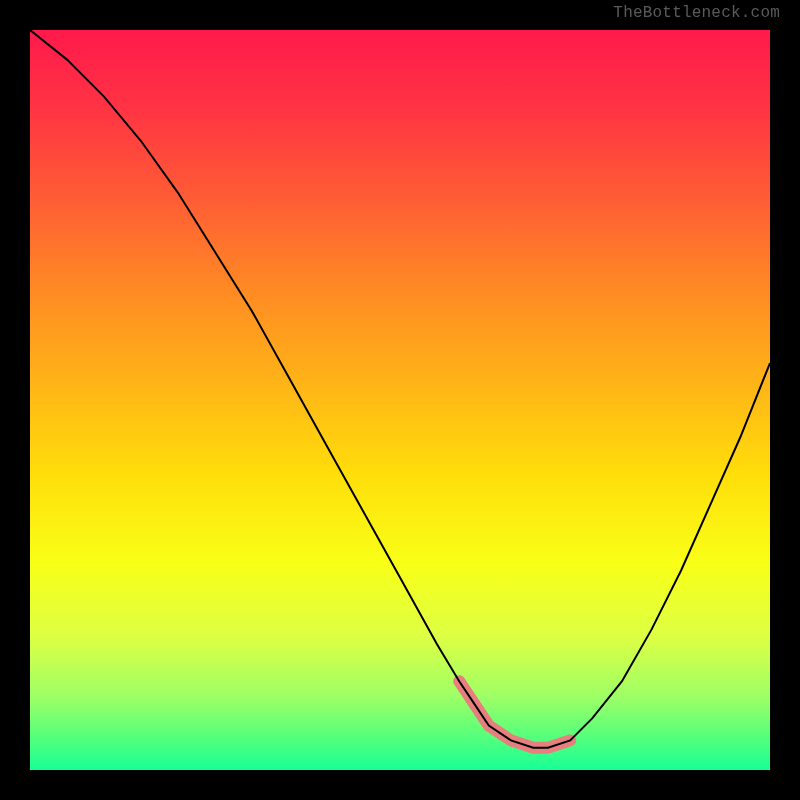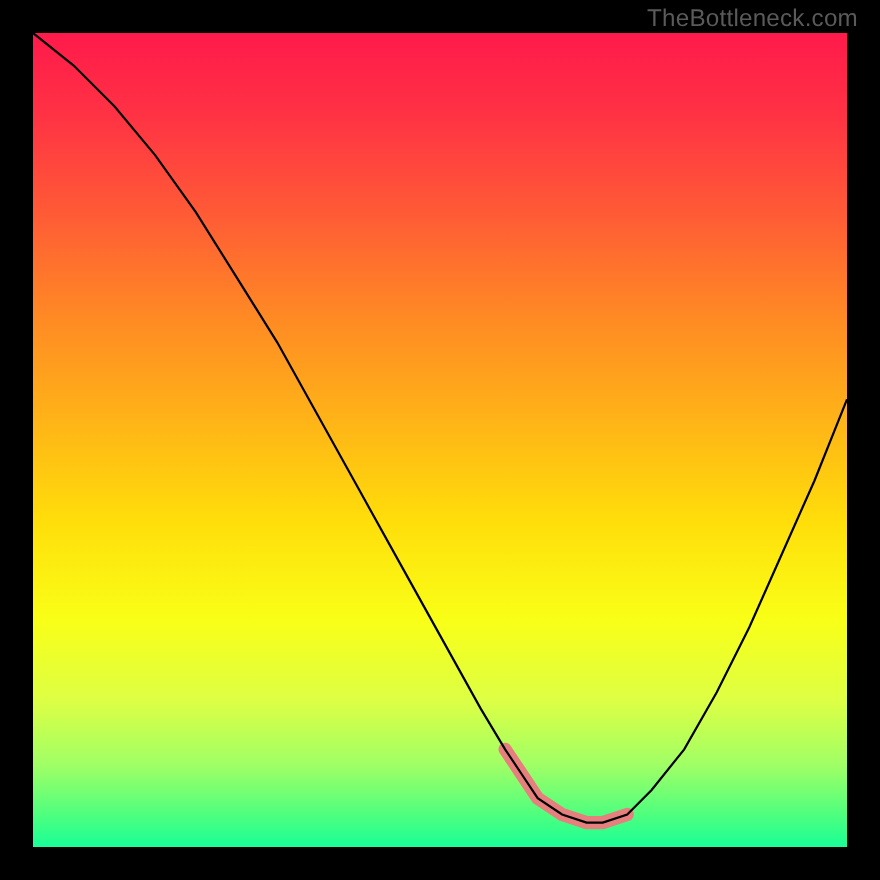--- a/index.html
+++ b/index.html
@@ -16,22 +16,22 @@
     left: 0;
     width: 800px;
     height: 800px;
     background: #000;
   }
   .watermark {
     position: absolute;
     top: 4px;
     right: 20px;
     color: #5a5a5a;
-    font-family: Liberation Sans, sans-serif;
-    font-size: 22px;
+    font-family: Liberation Mono, monospace;
+    font-size: 16px;
     letter-spacing: 0.2px;
     user-select: none;
   }
   .plot {
     position: absolute;
     top: 30px;
     left: 30px;
     width: 740px;
     height: 740px;
     overflow: hidden;

